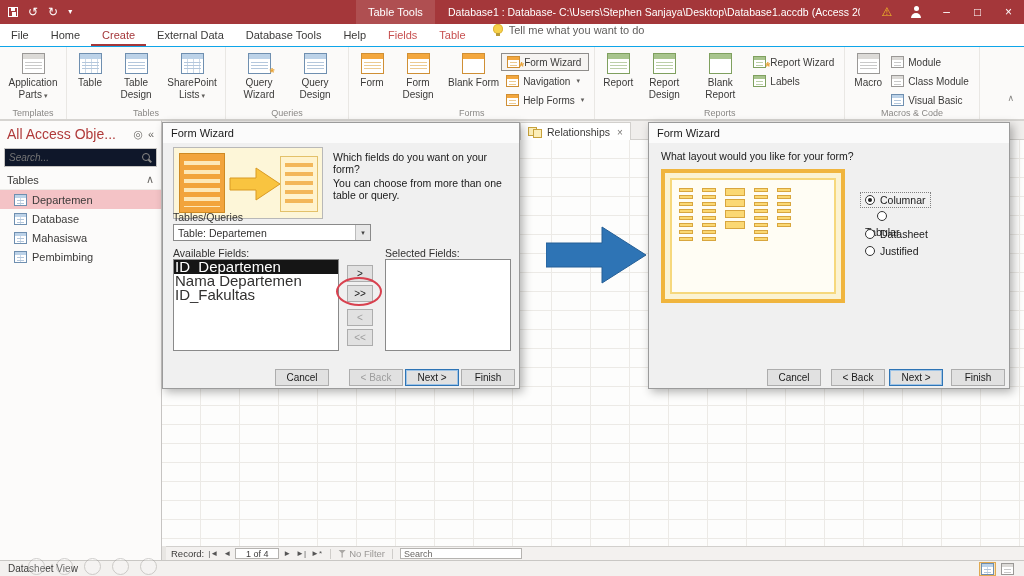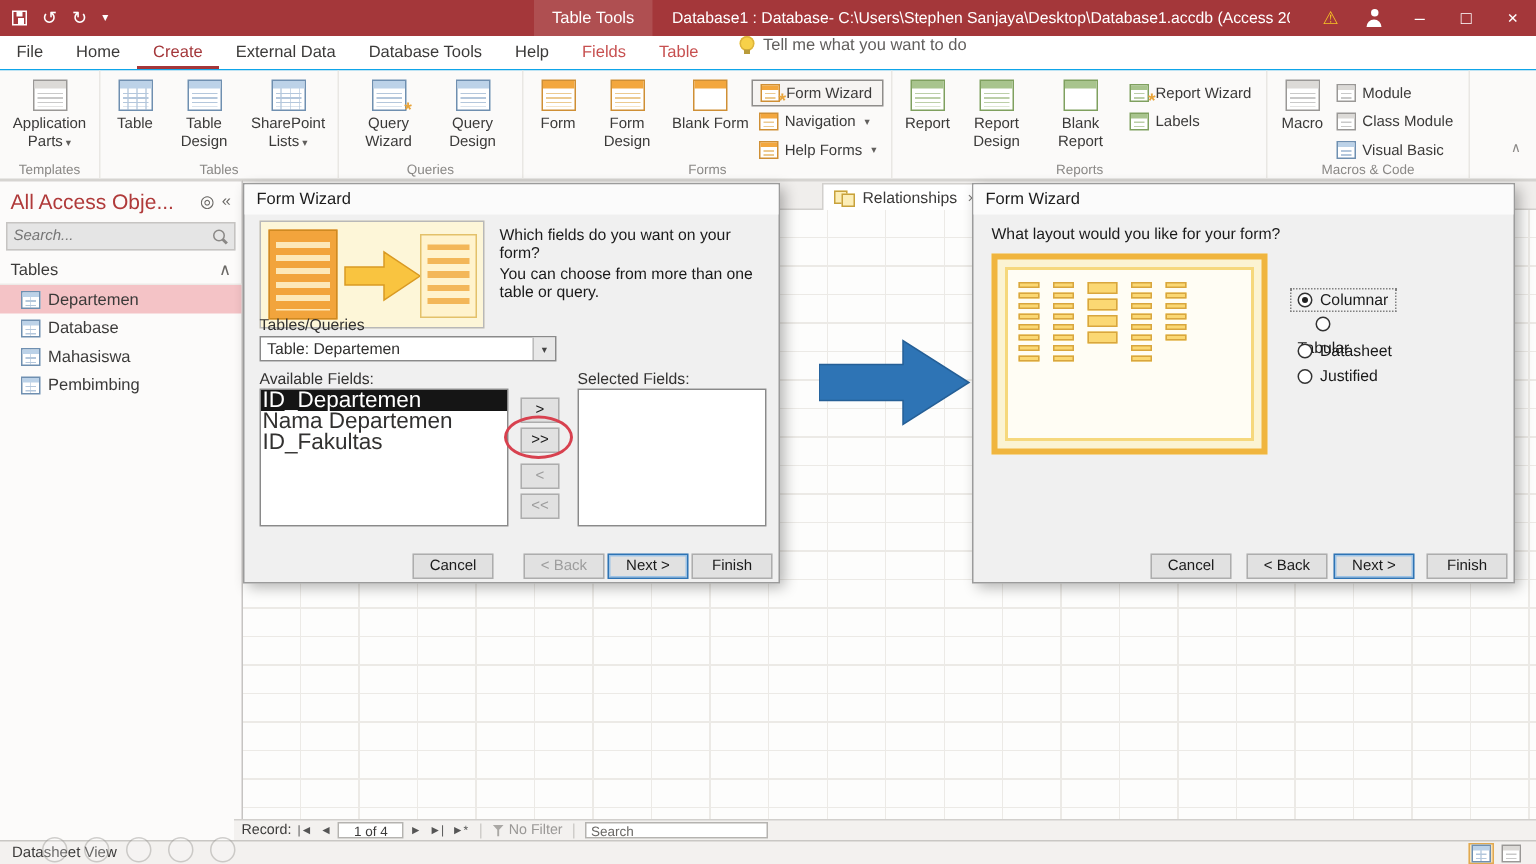--- a/index.html
+++ b/index.html
@@ -59,33 +59,33 @@
   .ic-o { border-color:#cf8f35; } .ic-o .top { background:#f3a73e; } .ic-o .rows { background:repeating-linear-gradient(to bottom,#ecca90 0 1px,transparent 1px 3px); }
   .ic-g { border-color:#7fa05f; } .ic-g .top { background:#a8c48d; } .ic-g .rows { background:repeating-linear-gradient(to bottom,#bccfa8 0 1px,transparent 1px 3px); }
   .ic-gr { border-color:#9a9896; } .ic-gr .top { background:#dcdad7; }
   .spark { position:absolute; right:-5px; bottom:-6px; color:#e8a43a; font-size:13px; font-weight:bold; line-height:1; }
 
   
   .navpane { position:absolute; top:120px; left:0; width:162px; bottom:16px; background:#fcfbfa; border-right:1px solid #c6c4c2; border-top:1px solid #d6d4d1; }
   .np-title { display:flex; align-items:center; height:26px; padding:0 7px; color:#b03a3a; font-size:14px; white-space:nowrap; }
   .np-title .sp { flex:1; }
   .np-ic { color:#6a6865; font-size:11px; margin-left:5px; flex:none; }
-  .np-search { margin:1px 4px 3px 4px; height:19px; border:1px solid #c6c4c2; background:#e5e5e5; display:flex; align-items:center; padding:0 4px; gap:3px; }
+  .np-search { margin:1px 4px 3px 4px; height:19px; border:1px solid #c6c4c2; background:#0f172a; display:flex; align-items:center; padding:0 4px; gap:3px; }
   .np-search input { border:none; outline:none; flex:1; min-width:0; font-size:10px; font-style:italic; color:#7a7876; background:transparent; font-family:inherit; }
   .mag { width:10px; height:10px; position:relative; flex:none; }
   .mag::before { content:""; position:absolute; width:6px; height:6px; border:1.5px solid #8a8886; border-radius:50%; left:0; top:0; }
   .mag::after { content:""; position:absolute; width:4px; height:1.5px; background:#8a8886; transform:rotate(45deg); right:0; bottom:1px; }
   .np-group { display:flex; align-items:center; height:20px; padding:0 7px; font-size:11px; color:#3b3a39; border-bottom:1px solid #edebe8; }
   .np-group .sp { flex:1; }
   .np-item { display:flex; align-items:center; gap:5px; height:19px; padding-left:14px; font-size:11px; color:#3b3a39; }
   .np-item.sel { background:#f4c3c6; }
 
   
   .tabstrip { position:absolute; top:120px; left:162px; right:0; height:20px; background:#f0eeec; border-top:1px solid #d6d4d1; border-bottom:1px solid #d2d0cd; }
-  .doctab { position:absolute; left:358px; top:1px; height:19px; background:#fff; border:1px solid #d2d0cd; border-bottom:none; display:flex; align-items:center; gap:5px; padding:0 7px; font-size:10.5px; color:#3b3a39;margin-left:28px; }
+  .doctab { position:absolute; left:358px; top:1px; height:19px; background:#fff; border:1px solid #d2d0cd; border-bottom:none; display:flex; align-items:center; gap:5px; padding:0 7px; font-size:10.5px; color:#3b3a39; }
   .relic { width:14px; height:11px; position:relative; flex:none; }
   .relic::before, .relic::after { content:""; position:absolute; width:7px; height:7px; background:#fceeb8; border:1px solid #c8a23c; }
   .relic::before { left:0; top:0; } .relic::after { right:0; bottom:0; }
   .tclose { color:#7a7876; font-size:10px; padding-left:2px; }
   .datasheet { position:absolute; top:140px; left:162px; right:0; bottom:30px;
     background-color:#fdfdfc;
     background-image:repeating-linear-gradient(to right,transparent 0 38px,#eceae6 38px 39px),
                      repeating-linear-gradient(to bottom,transparent 0 18px,#eceae6 18px 19px); }
 
   
@@ -132,21 +132,21 @@
   .radio-row.focus { outline:1px dotted #808080; }
   .r1 { top:70px; } .r2 { top:87px;flex-direction:column; } .r3 { top:104px; } .r4 { top:121px; }
   .radio { width:10px; height:10px; border:1px solid #333; border-radius:50%; background:#fff; position:relative; flex:none; }
   .radio.on::after { content:""; position:absolute; inset:2px; background:#222; border-radius:50%; }
 
   
   .bluearrow { position:absolute; left:546px; top:224px; z-index:15; }
   .annot { position:absolute; left:336px; top:277px; width:46px; height:29px; border:2px solid #d8414f; border-radius:50%; z-index:40; pointer-events:none; }
 
   
-  .recbar { position:absolute; left:156px; right:0; bottom:16px; height:14px; background:#f3f1ef; border-top:1px solid #d2d0cd; display:flex; align-items:center; font-size:9.5px; color:#3b3a39; gap:3px; padding-left:5px; }
+  .recbar { position:absolute; left:166px; right:0; bottom:16px; height:14px; background:#f3f1ef; border-top:1px solid #d2d0cd; display:flex; align-items:center; font-size:9.5px; color:#3b3a39; gap:3px; padding-left:5px; }
   .rec-g { font-size:8px; color:#555; padding:0 1px; white-space:nowrap; }
   .rec-box { width:44px; height:11px; background:#fff; border:1px solid #b5b3b0; font-size:9px; display:flex; align-items:center; justify-content:center; }
   .sep { width:1px; height:10px; background:#cfcdca; margin:0 4px; }
   .nofilter { color:#9a9896; display:flex; gap:3px; align-items:center; }
   .funnel { width:8px; height:8px; background:#aaa8a5; clip-path:polygon(0 0,100% 0,58% 45%,58% 100%,42% 100%,42% 45%); }
   .rec-search { width:122px; height:11px; background:#fff; border:1px solid #b5b3b0; font-size:9px; color:#6a6865; padding-left:3px; display:flex; align-items:center; }
 
   
   .statusbar { position:absolute; left:0; right:0; bottom:0; height:16px; background:#f3f1ef; border-top:1px solid #c9c7c4; display:flex; align-items:center; font-size:10px; color:#3b3a39; padding:0 8px; }
   .view-icons { margin-left:auto; display:flex; gap:3px; }

